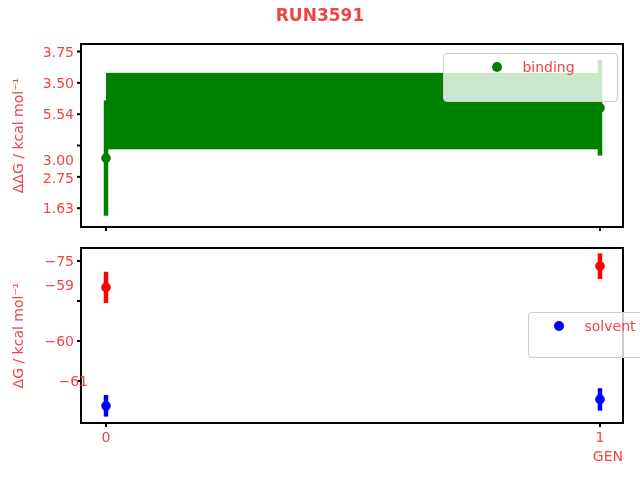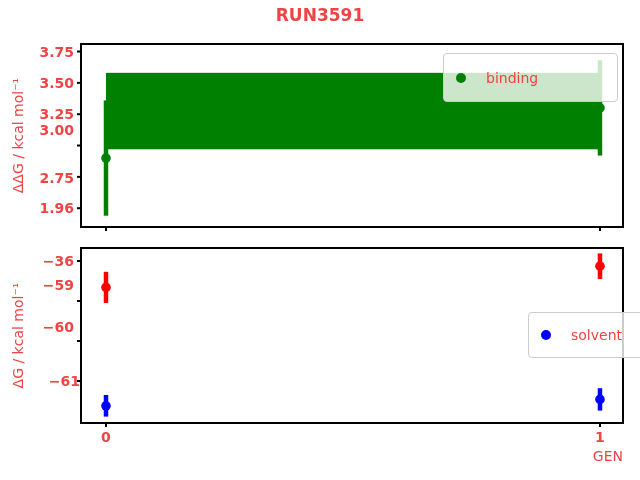--- a/index.html
+++ b/index.html
@@ -18,32 +18,32 @@
   #plot-svg{position:absolute;left:0;top:0;}
   .ylabel{
     position:absolute;left:0;top:0;white-space:nowrap;
     font-size:14px;transform-origin:0 0;
   }
   #xlabel{
     position:absolute;left:81px;top:448px;width:542px;
     text-align:right;font-size:14px;
   }
   .tick-label{
-    position:absolute;font-size:14px;white-space:nowrap;line-height:14px;font-weight:bold;
+    position:absolute;font-size:14px;white-space:nowrap;line-height:14px;
   }
   .tick-label.y{transform:translate(-100%,-50%);}
   .tick-label.x{transform:translate(-50%,0);}
   .legend{
     position:absolute;
     background:rgba(255,255,255,0.8);
     border:1px solid #cccccc;
     border-radius:4px;
     box-sizing:border-box;
     padding:2px 6px 2px 0;
-    display:flex;flex-direction:column;justify-content:center;
+    display:flex;flex-direction:row;justify-content:center;
   }
   .lg-row{display:flex;align-items:center;height:22px;}
   .lg-marker{width:34px;display:flex;align-items:center;justify-content:center;flex:0 0 auto;}
   .lg-dot{width:10px;height:10px;border-radius:50%;}
   .lg-dotted{width:34px;height:0;border-top:2px dotted;}
   .lg-label{font-size:14px;margin-left:8px;white-space:nowrap;}
 </style>
 </head>
 <body>
 
@@ -79,38 +79,38 @@
       <line x1="81" x2="77" y1="261.0000000000001" y2="261.0000000000001" stroke="#000" stroke-width="2"></line>
       <line x1="81" x2="77" y1="301.0000000000001" y2="301.0000000000001" stroke="#000" stroke-width="2"></line>
       <line x1="81" x2="77" y1="341.0000000000001" y2="341.0000000000001" stroke="#000" stroke-width="2"></line>
       <line x1="81" x2="77" y1="381.0000000000001" y2="381.0000000000001" stroke="#000" stroke-width="2"></line>
     </svg>
   <div class="ylabel" id="ylabel1" style="transform: translate(18px, 135.5px) rotate(-90deg) translate(-50%, -50%);">ΔΔG / kcal mol⁻¹</div>
   <div class="ylabel" id="ylabel2" style="transform: translate(18px, 335.5px) rotate(-90deg) translate(-50%, -50%);">ΔG / kcal mol⁻¹</div>
   <div id="xlabel">GEN</div>
 <div class="tick-label y" style="left: 74px; top: 51.5205px;">3.75</div>
     <div class="tick-label y" style="left: 74px; top: 82.8562px; text-align: center;">3.50</div>
-    <div class="tick-label y" style="left: 74px; top: 114.192px;">3.25</div>
-    <div class="tick-label y" style="left: 74px; top: 130px;">3.00</div>
+    <div class="tick-label y" style="left: 74px; top: 114.192px;">5.54</div>
+    <div class="tick-label y" style="left: 74px; top: 160px;">3.00</div>
     <div class="tick-label y" style="left: 74px; top: 178px;">2.75</div>
-    <div class="tick-label y" style="left: 74px; top: 208.199px;">1.96</div>
+    <div class="tick-label y" style="left: 74px; top: 208.199px;">1.63</div>
     <div class="legend" style="left: 443px; top: 53px; width: 175px; height: 49px;">
       <div class="lg-row">
         <span class="lg-marker">
           <span class="lg-dot" style="background: rgb(0, 128, 0);"></span>
         </span>
         <span class="lg-label">binding</span>
       </div>
     </div>
     <div class="tick-label x" style="left: 105.996px; top: 430px;">0</div>
     <div class="tick-label x" style="left: 599.98px; top: 430px;">1</div>
-    <div class="tick-label y" style="left: 74px; top: 261px;">−36</div>
+    <div class="tick-label y" style="left: 74px; top: 261px;">−75</div>
     <div class="tick-label y" style="left: 74px; top: 285px;">−59</div>
-    <div class="tick-label y" style="left: 74px; top: 327px;">−60</div>
-    <div class="tick-label y" style="left: 80px; top: 381px;">−61</div>
+    <div class="tick-label y" style="left: 74px; top: 341px;">−60</div>
+    <div class="tick-label y" style="left: 88px; top: 381px;">−61</div>
     <div class="legend" style="left: 528px; top: 312px; width: 128px; height: 46px;">
       <div class="lg-row">
         <span class="lg-marker">
           <span class="lg-dot" style="background: rgb(0, 0, 255);"></span>
         </span>
         <span class="lg-label">solvent</span>
       </div>
     </div>
   </div>
 

